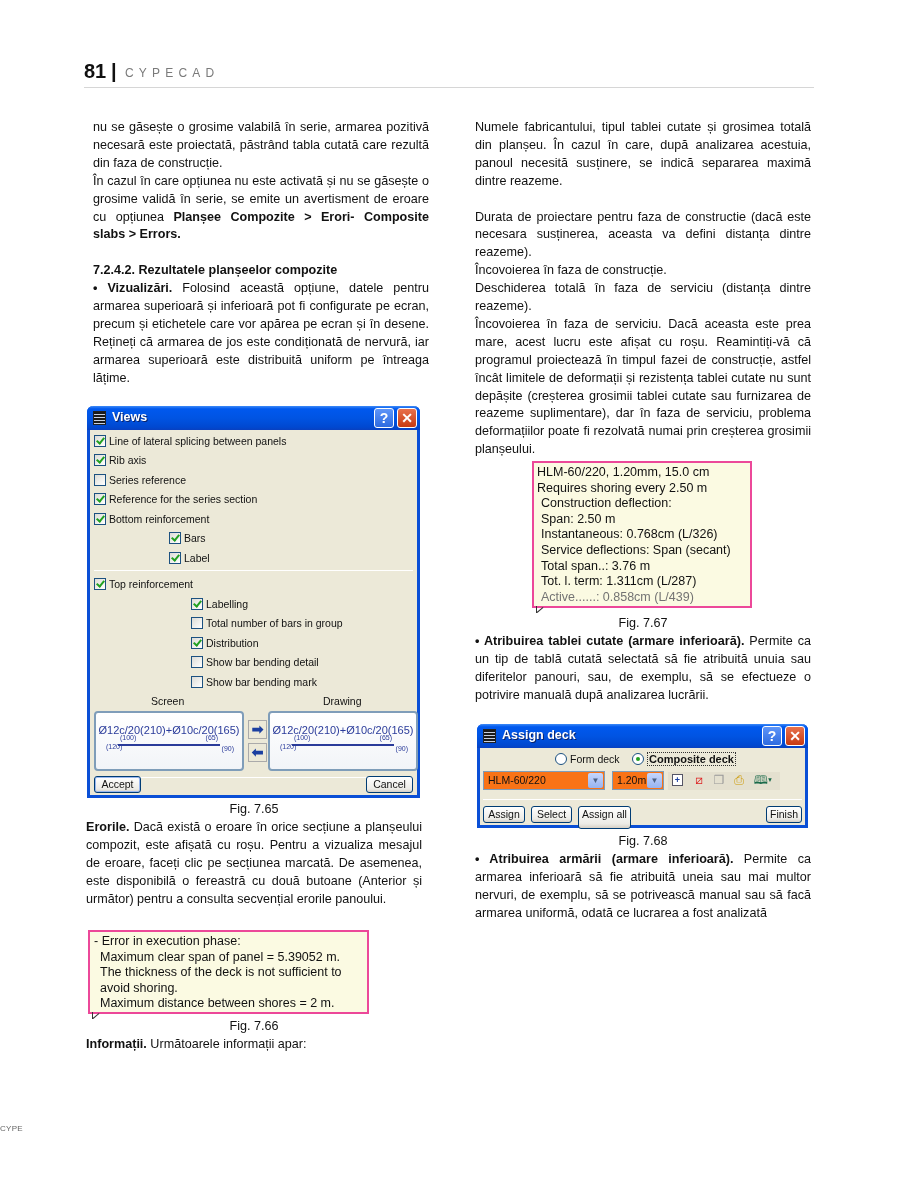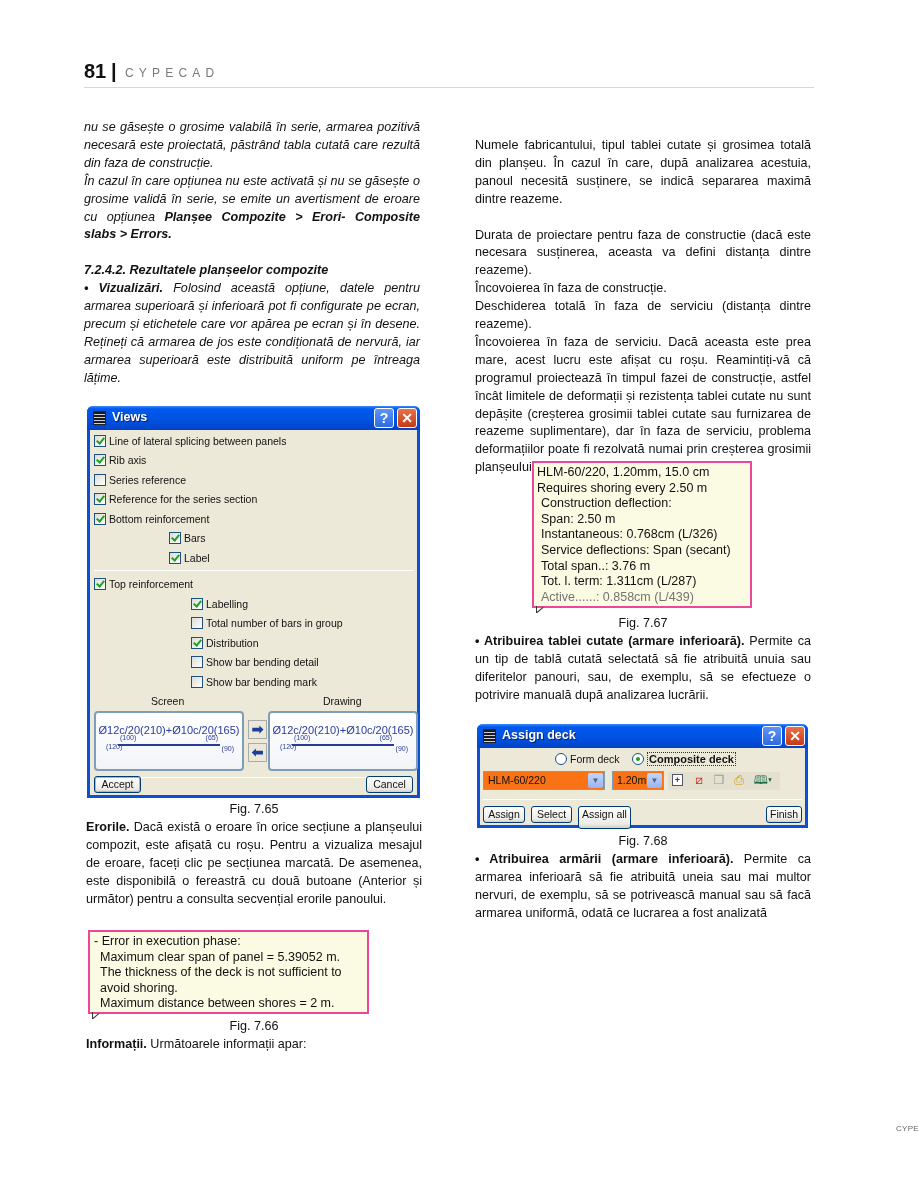--- a/index.html
+++ b/index.html
@@ -7,22 +7,22 @@
   body { position: relative; font-family: "Liberation Sans", sans-serif; color: #111; }
 
   .header { position: absolute; left: 84px; top: 60px; width: 730px; height: 28px; border-bottom: 1px solid #d6d6d6; }
   .page-num { position: absolute; left: 0; top: 0; font-size: 20px; font-weight: bold; color: #111; }
   .sep { position: absolute; left: 27px; top: 0; font-size: 20px; font-weight: bold; color: #111; }
   .brand { position: absolute; left: 41px; top: 6px; font-size: 12px; letter-spacing: 5.2px; color: #7a7a7a; }
 
   .col { position: absolute; width: 336px; font-size: 12.6px; line-height: 17.9px; text-align: justify; }
   .col p { margin: 0; }
   .col b { font-weight: bold; }
-  .col-left { left: 84px; top: 119px; font-style: italic; }
-  .col-right { left: 475px; top: 119px; margin-top: 18px; }
+  .col-left { left: 93px; top: 119px; }
+  .col-right { left: 475px; top: 119px; }
   .gap { height: 17.9px; }
   .fig-cap { text-align: center; font-size: 12.6px; line-height: 17.9px; }
 
   
   .xp-win { position: absolute; background: #ece9d8; border: 3px solid #0a4fd6; border-top: none; border-radius: 6px 6px 0 0; }
   .xp-title { position: absolute; left: -3px; right: -3px; top: 0; height: 24px; border-radius: 6px 6px 0 0;
     background: linear-gradient(#3d8af7 0%, #0058ee 12%, #0054e3 50%, #0048d0 88%, #0840c0 100%); }
   .xp-title .t-icon { position: absolute; left: 6px; top: 5px; width: 13px; height: 14px; background:
     repeating-linear-gradient(#1a1a1a 0 2px, #c8d0e0 2px 3px); border: 1px solid #222; }
   .xp-title .t-text { position: absolute; left: 25px; top: 4px; color: #fff; font-size: 12.5px; font-weight: bold; text-shadow: 1px 1px 0 #0a246a; }
@@ -52,21 +52,21 @@
   .tooltip .red { color: #737373; }
   .tail { position: absolute; left: 2px; bottom: -7px; width: 8px; height: 7px; border-left: 1px solid #333; }
   .tail::after { content: ""; position: absolute; left: 0; bottom: 0; width: 8px; border-top: 1px solid #333; transform: rotate(-40deg); transform-origin: left; }
 
   .radio { display: inline-block; width: 12px; height: 12px; border: 1px solid #1c5180; border-radius: 50%; background: #fff; vertical-align: -2px; margin-right: 3px; position: relative; }
   .radio.on::after { content: ""; position: absolute; left: 3px; top: 3px; width: 4px; height: 4px; border-radius: 50%; background: #21a121; }
   .combo { position: absolute; height: 19px; border: 1px solid #7f9db9; background: #f97316; font-size: 10.5px; line-height: 17px; padding-left: 4px; }
   .combo .drop { position: absolute; right: 1px; top: 1px; width: 15px; height: 15px; background: linear-gradient(#c6d6fc, #98b4f0); border-radius: 2px; color: #4d6185; font-size: 8px; text-align: center; line-height: 15px; }
   .tb-icon { position: absolute; top: 0; width: 14px; height: 14px; font-size: 12px; line-height: 14px; text-align: center; }
 
-  .footer { position: absolute; left: 0; width: 919px; top: 1124px; text-align: right; font-size: 8px; color: #666; letter-spacing: 0.3px; }
+  .footer { position: absolute; left: 0; width: 919px; top: 1124px; text-align: left; font-size: 8px; color: #666; letter-spacing: 0.3px; }
 </style>
 </head>
 <body>
 
 <div class="header">
   <span class="page-num">81</span>
   <span class="sep">|</span>
   <span class="brand">CYPECAD</span>
 </div>
 

